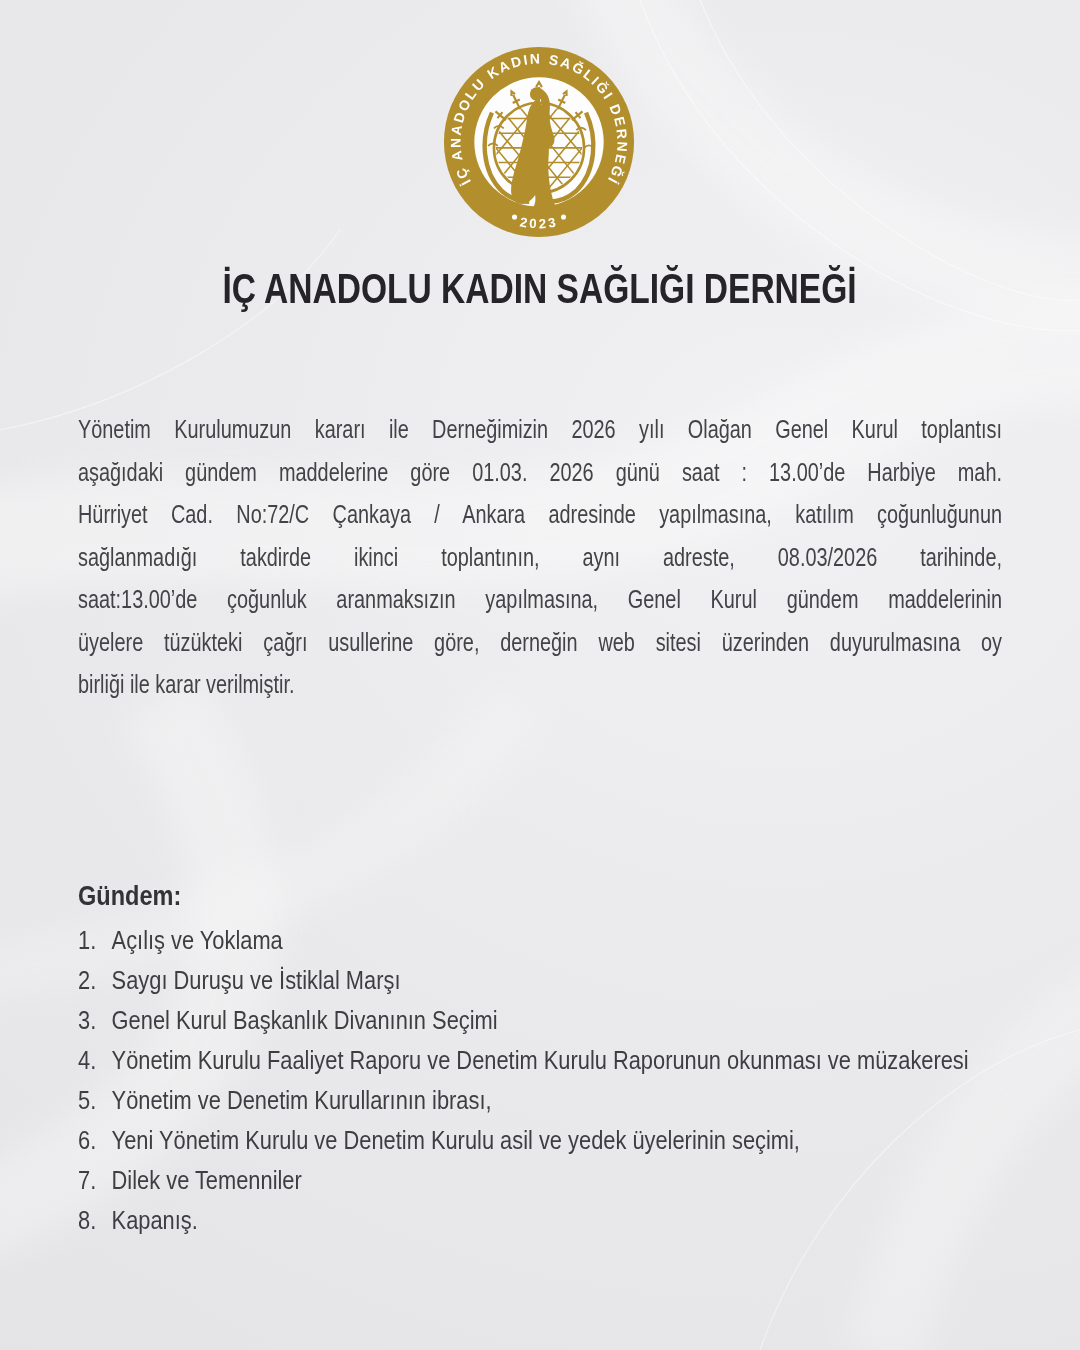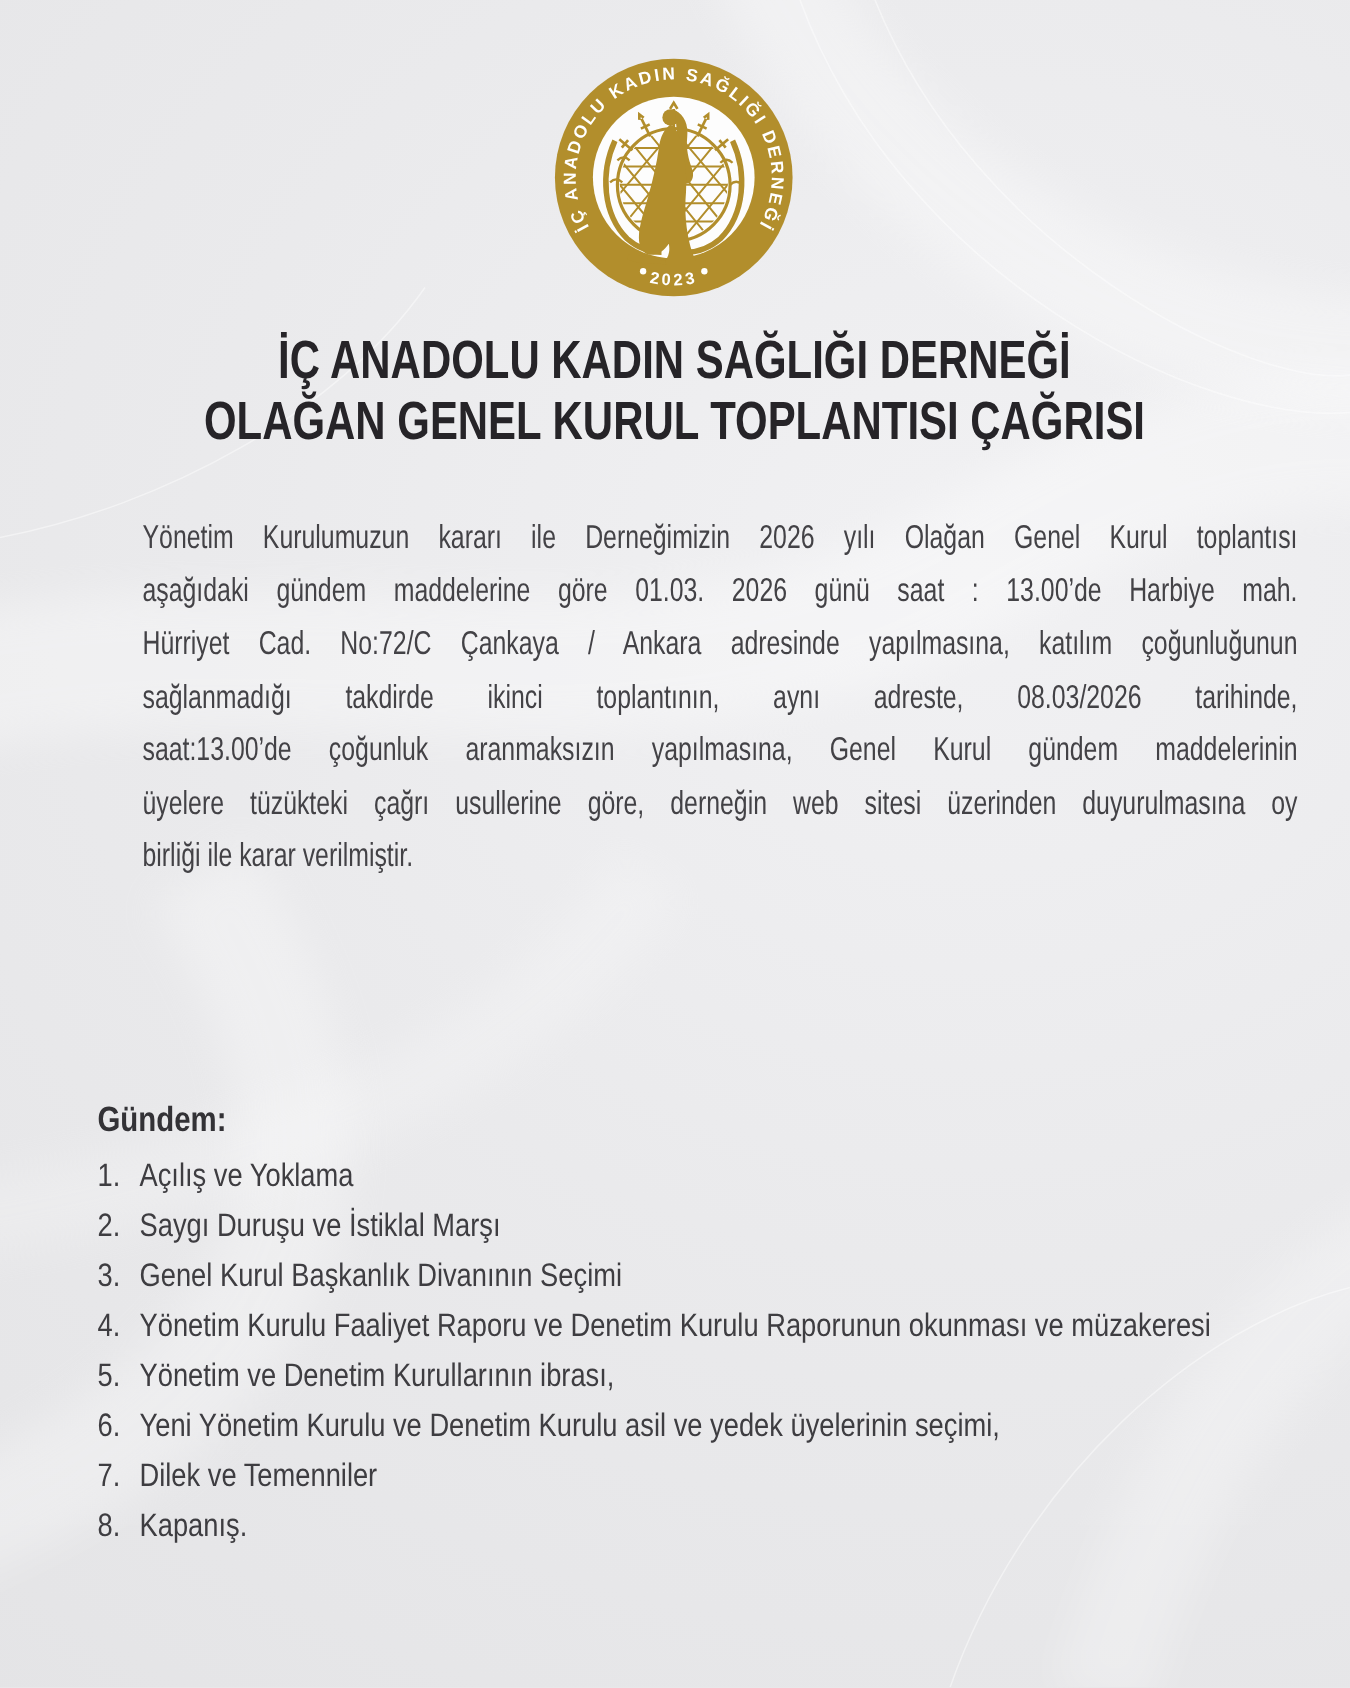--- a/index.html
+++ b/index.html
@@ -19,21 +19,21 @@
   
   .logo{position:absolute;left:441px;top:44px;width:196px;height:196px;}
 
   
   .title{position:absolute;left:0;top:264px;width:1080px;text-align:center;
          color:#262428;font-weight:bold;font-size:43px;line-height:49px;}
   .title .tline{white-space:nowrap;}
   .title .tline > span{display:inline-block;transform:scaleX(0.78);transform-origin:center top;}
 
   
-  .para{position:absolute;left:78px;top:408px;width:924px;margin-left:36px;}
+  .para{position:absolute;left:78px;top:408px;width:924px;}
   .para-scale{width:1232px;transform:scaleX(0.75);transform-origin:left top;
               color:#434246;font-size:26.5px;line-height:42.5px;}
   .pline{white-space:nowrap;text-align:justify;text-align-last:justify;}
   .pline.last{text-align-last:left;}
 
   
   .sig{position:absolute;left:78px;top:738px;}
   .sig-scale{transform:scaleX(0.84);transform-origin:left top;
              color:#343338;font-weight:bold;font-size:29px;line-height:36px;white-space:nowrap;}
 
@@ -135,21 +135,20 @@
     </text>
     <text font-family="Liberation Sans, sans-serif" font-weight="bold" font-size="13.5" fill="#ffffff" letter-spacing="2.6">
       <textPath href="#yearPath" startOffset="50%" text-anchor="middle">2023</textPath>
     </text>
     <circle cx="75" cy="176.5" r="2.6" fill="#ffffff"></circle>
     <circle cx="125" cy="176.5" r="2.6" fill="#ffffff"></circle>
   </svg>
 
   <div class="title">
     <div class="tline"><span>İÇ ANADOLU KADIN SAĞLIĞI DERNEĞİ</span></div>
-    <div class="tline"><span>OLAĞAN GENEL KURUL TOPLANTISI ÇAĞRISI</span></div>
   </div>
 
   <div class="para">
     <div class="para-scale">
       <div class="pline">Yönetim Kurulumuzun kararı ile Derneğimizin 2026 yılı Olağan Genel Kurul toplantısı</div>
       <div class="pline">aşağıdaki gündem maddelerine göre 01.03. 2026 günü saat : 13.00’de Harbiye mah.</div>
       <div class="pline">Hürriyet Cad. No:72/C Çankaya / Ankara adresinde yapılmasına, katılım çoğunluğunun</div>
       <div class="pline">sağlanmadığı takdirde ikinci toplantının, aynı adreste, 08.03/2026 tarihinde,</div>
       <div class="pline">saat:13.00’de çoğunluk aranmaksızın yapılmasına, Genel Kurul gündem maddelerinin</div>
       <div class="pline">üyelere tüzükteki çağrı usullerine göre, derneğin web sitesi üzerinden duyurulmasına oy</div>

